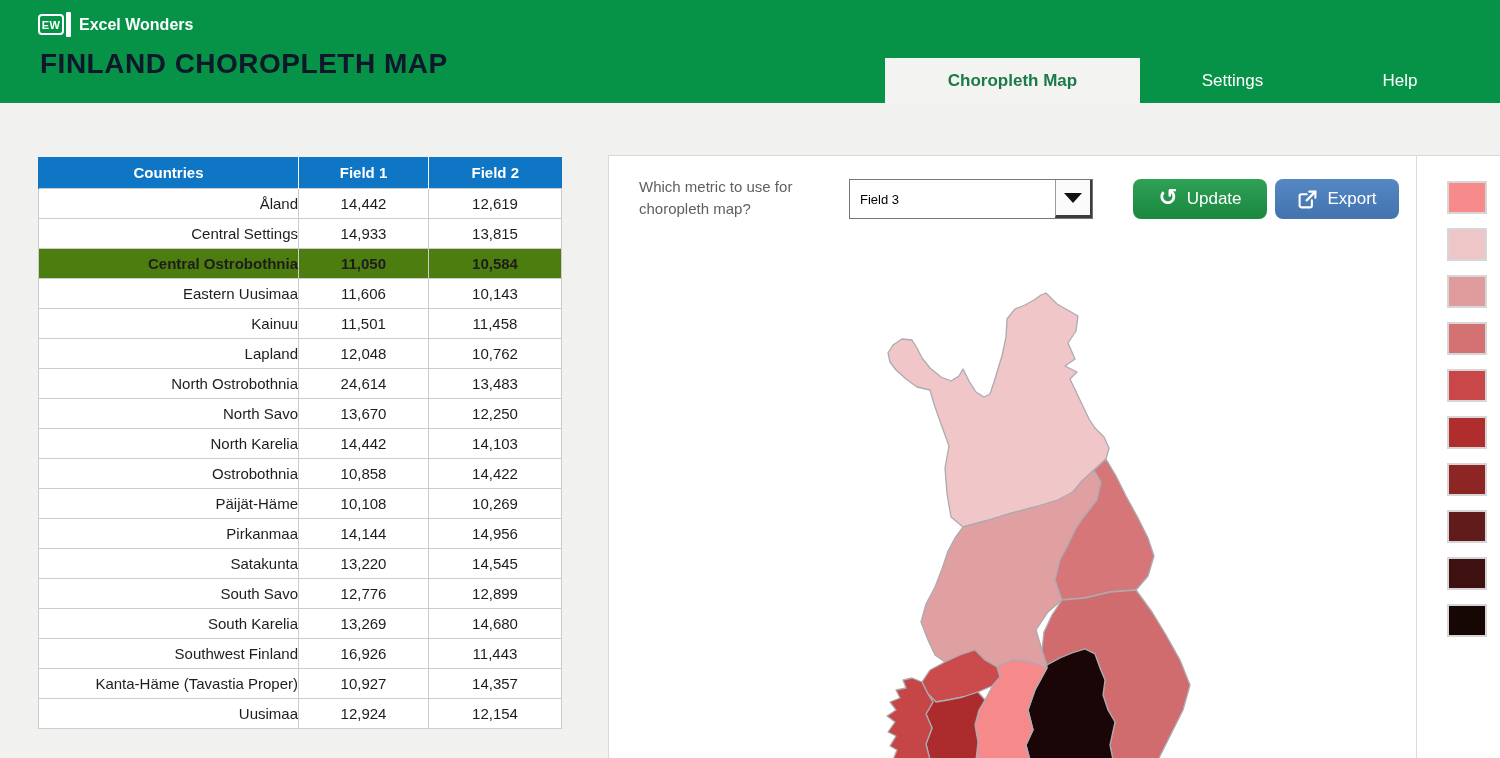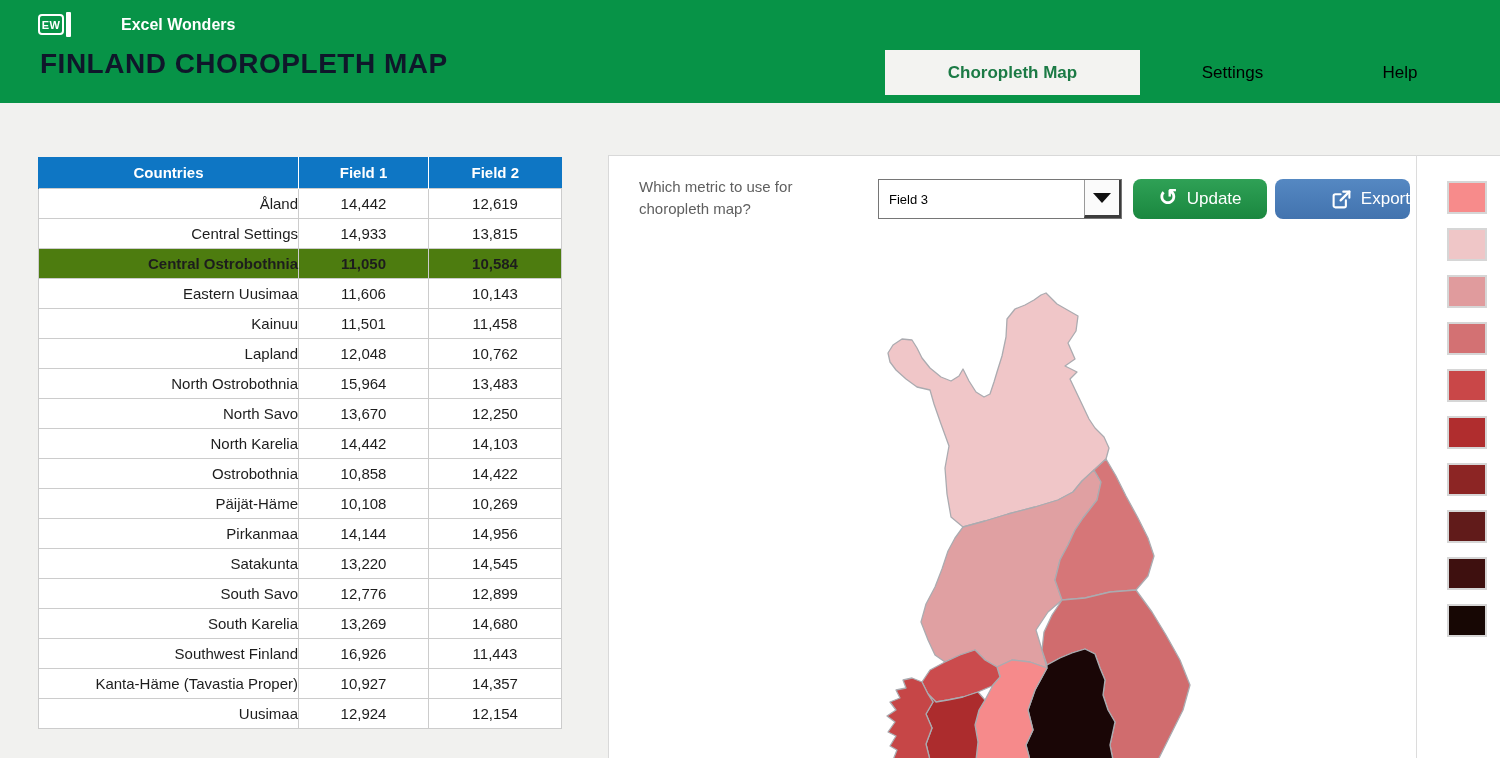--- a/index.html
+++ b/index.html
@@ -12,34 +12,34 @@
   
   .header { position:absolute; left:0; top:0; width:1500px; height:103px; background:#079347; }
   .brand { position:absolute; left:38px; top:12px; display:flex; align-items:center; gap:8px; }
   .logo { display:flex; align-items:center; }
   .logo-box {
     width:26px; height:21px; border:2px solid #fff; border-radius:4px;
     color:#fff; font-size:11px; font-weight:bold; display:flex; align-items:center; justify-content:center;
     letter-spacing:0.5px;
   }
   .logo-page { width:5px; height:25px; background:#fff; border-radius:1px; margin-left:2px; }
-  .brand-name { color:#fff; font-size:16px; font-weight:600;margin-left:42px; }
+  .brand-name { color:#fff; font-size:16px; font-weight:600; }
   .page-title {
     position:absolute; left:40px; top:48px; color:#0f172a;
     font-size:28px; font-weight:bold; letter-spacing:0.5px;
   }
 
   
-  .tabs { position:absolute; left:885px; bottom:8px; display:flex; align-items:flex-end; height:45px; }
+  .tabs { position:absolute; left:885px; bottom:0; display:flex; align-items:flex-end; height:45px; }
   .tab { font-size:17px; text-align:center; cursor:default; }
   .tab-active {
     width:255px; height:45px; line-height:45px; background:#F3F3F1;
     color:#1B7A45; font-weight:bold;
   }
-  .tab-plain { width:185px; height:45px; line-height:45px; color:#000000; }
+  .tab-plain { width:185px; height:45px; line-height:45px; color:#ffffff; }
   .tab-plain.short { width:150px; }
 
   
   .data-table {
     position:absolute; left:38px; top:157px; width:523px;
     border-collapse:collapse; background:#fff; table-layout:fixed;
   }
   .data-table th {
     background:#0E76C4; color:#fff; font-size:15px; font-weight:bold;
     height:31px; text-align:center; border-left:1px solid #fff;
@@ -60,39 +60,39 @@
   .card {
     position:absolute; left:608px; top:155px; width:900px; height:612px;
     background:#fff; border:1px solid #D9D9D9;
   }
   .metric-label {
     position:absolute; left:30px; top:20px; width:200px;
     font-size:15px; line-height:22px; color:#5F5F5F;
   }
   .combobox {
     position:absolute; left:240px; top:23px; width:244px; height:40px;
-    background:#fff; border:1px solid #767676; display:flex; align-items:center;margin-left:29px;
+    background:#fff; border:1px solid #767676; display:flex; align-items:center;
   }
   .combo-text { flex:1; font-size:13px; color:#000; padding-left:10px; }
   .combo-arrow {
     width:37px; height:38px; background:#FBFBFB; border-left:1px solid #9a9a9a;
     border-bottom:3px solid #3c3c3c; border-right:2px solid #3c3c3c;
     display:flex; align-items:center; justify-content:center;
   }
   .combo-arrow .tri {
     width:0; height:0; border-left:9px solid transparent; border-right:9px solid transparent;
     border-top:10px solid #111;
   }
   .btn {
     position:absolute; top:23px; height:40px; border:none; border-radius:8px;
     color:#fff; font-size:17px; font-family:inherit; display:flex; align-items:center;
     justify-content:center; gap:9px; cursor:pointer;
   }
   .btn-update { left:524px; width:134px; background:linear-gradient(#2FA156,#1A873F); }
-  .btn-export { left:666px; width:135px; background:linear-gradient(#5588C2,#4273AE);justify-content:flex-end; }
+  .btn-export { left:666px; width:124px; background:linear-gradient(#5588C2,#4273AE); }
   .update-glyph { font-size:23px; line-height:20px; font-weight:bold; transform:translateY(-2px); }
 
   
   .legend-divider {
     position:absolute; left:1416px; top:155px; width:1px; height:603px; background:#DCDCDC;
   }
   .legend {
     position:absolute; left:1447px; top:181px; display:flex; flex-direction:column; gap:14px;
   }
   .swatch { width:40px; height:33px; border:2px solid #D6D6D6; }
@@ -160,21 +160,21 @@
         <td class="cell-num">11,501</td>
         <td class="cell-num">11,458</td>
       </tr>
       <tr>
         <td class="cell-country">Lapland</td>
         <td class="cell-num">12,048</td>
         <td class="cell-num">10,762</td>
       </tr>
       <tr>
         <td class="cell-country">North Ostrobothnia</td>
-        <td class="cell-num">15,964</td>
+        <td class="cell-num">24,614</td>
         <td class="cell-num">13,483</td>
       </tr>
       <tr>
         <td class="cell-country">North Savo</td>
         <td class="cell-num">13,670</td>
         <td class="cell-num">12,250</td>
       </tr>
       <tr>
         <td class="cell-country">North Karelia</td>
         <td class="cell-num">14,442</td>

